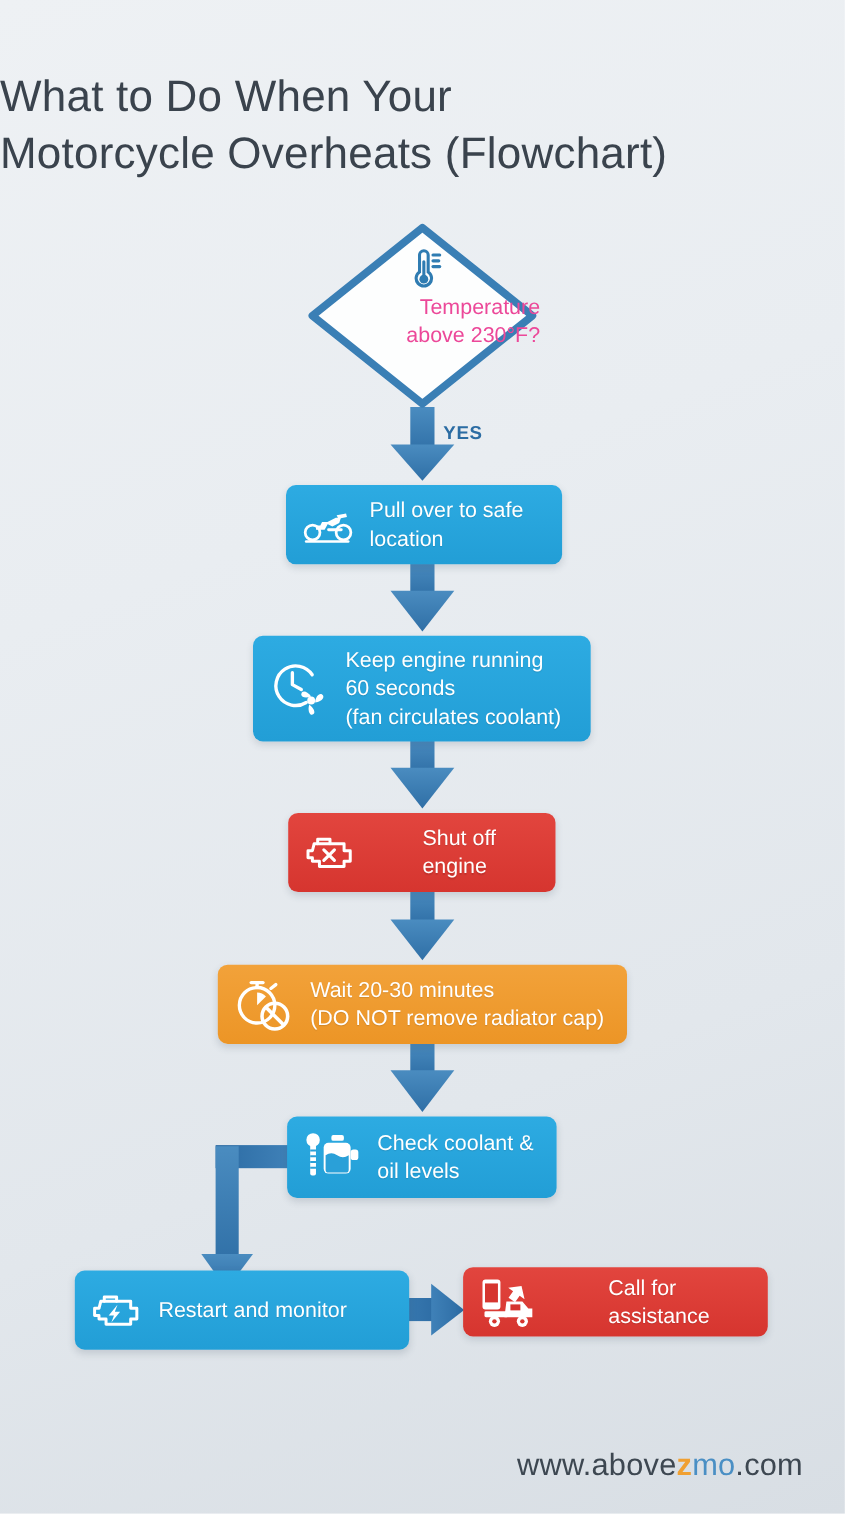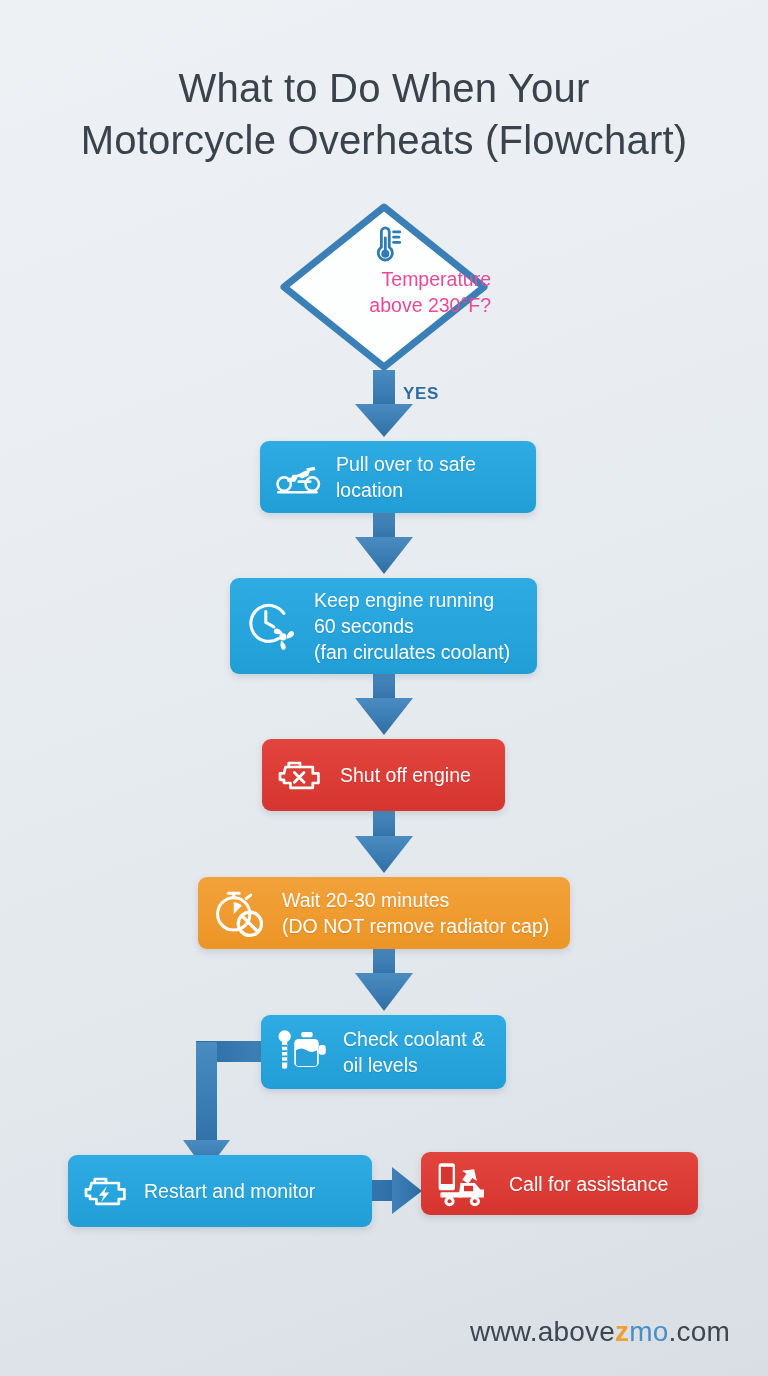--- a/index.html
+++ b/index.html
@@ -9,21 +9,20 @@
     background: linear-gradient(160deg, #eef1f4 0%, #e9edf1 35%, #e2e7ec 70%, #d8dee4 100%);
     position: relative;
     overflow: hidden;
     color: #3c4650;
   }
 
   
   #title-block {
     position: absolute;
     top: 62px; left: 0; width: 768px;
-    text-align: center;
   }
   #title-block .tline {
     font-size: 40px;
     line-height: 52px;
     font-weight: 400;
     color: #3a434d;
     letter-spacing: 0.2px;
   }
 
   
@@ -64,24 +63,24 @@
     display:flex; align-items:center; justify-content:center;
   }
   .node .ntext {
     color: #ffffff;
     font-size: 19.5px;
     line-height: 26px;
     white-space: pre-line;
     text-shadow: 0 1px 1px rgba(0,0,0,0.12);
   }
   .blue   { background: linear-gradient(180deg,#2dabe2 0%, #229ed6 100%); }
-  .red    { background: linear-gradient(180deg,#e2453e 0%, #d6352f 100%); }
+  .red    { background: linear-gradient(180deg,#e2453e 0%, #d6352f 100%); gap: 44px; }
   .orange { background: linear-gradient(180deg,#f2a23a 0%, #ec9526 100%); }
 
-  #node-pullover   { left:260px; top:441px;  width:276px; height:72px;  padding:0 14px; }
+  #node-pullover   { left:260px; top:441px;  width:251px; height:72px;  padding:0 14px; }
   #node-keeprunning{ left:230px; top:578px;  width:307px; height:96px;  padding:0 14px; }
   #node-shutoff    { left:262px; top:739px;  width:243px; height:72px;  padding:0 14px; }
   #node-wait       { left:198px; top:877px;  width:372px; height:72px;  padding:0 14px; }
   #node-check      { left:261px; top:1015px; width:245px; height:74px;  padding:0 14px; }
   #node-restart    { left:68px;  top:1155px; width:304px; height:72px;  padding:0 14px; }
   #node-call       { left:421px; top:1152px; width:277px; height:63px;  padding:0 14px; }
 
   #node-pullover .ntext,
   #node-check .ntext,
   #node-keeprunning .ntext { margin-left: 12px; }

